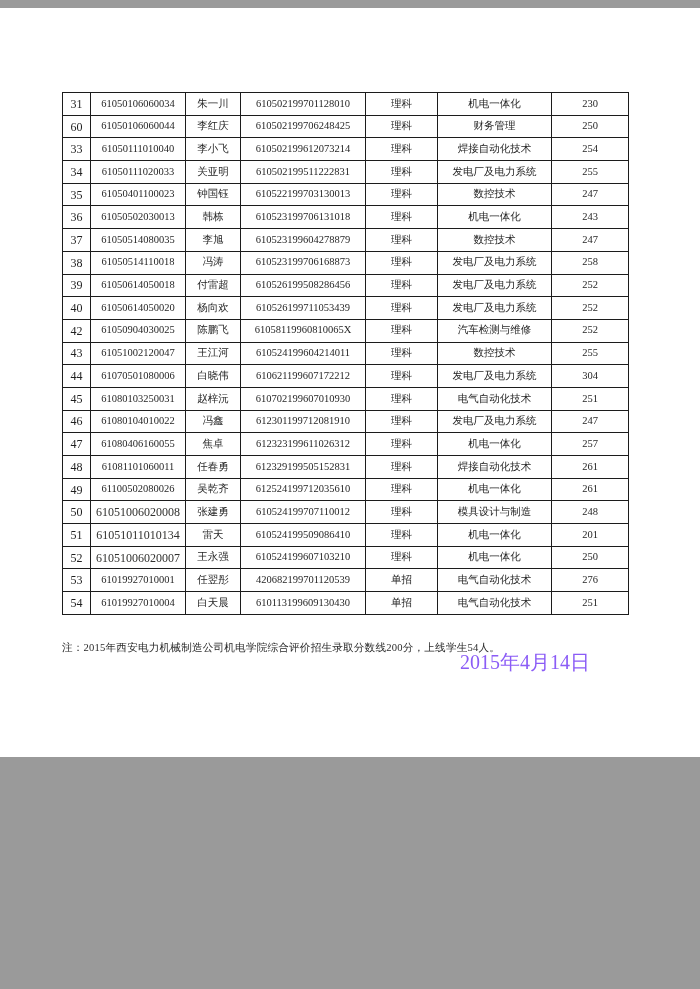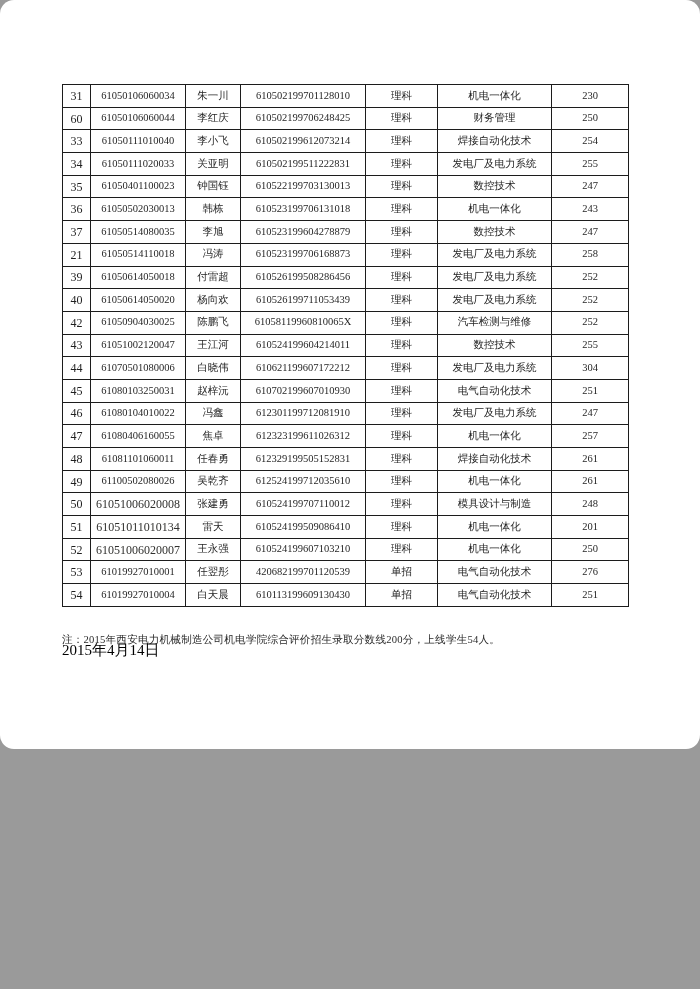--- a/index.html
+++ b/index.html
@@ -3,25 +3,24 @@
 <meta charset="utf-8">
 <style>
   * { margin: 0; padding: 0; box-sizing: border-box; }
   html, body { background: #9a9a9a; }
   body { font-family: "Liberation Serif", "DejaVu Serif", serif; }
 
   .page {
     position: relative;
     width: 700px;
     height: 749px;
-    margin: 0 auto;
+    margin: 8px auto;
     background: #ffffff;
     color: #212121;
     overflow: hidden;
-    border-radius: 14px;
   }
 
   .admission-table {
     position: absolute;
     left: 62px;
     top: 84px;
     width: 566px;
     height: 523px;
     border-collapse: collapse;
     table-layout: fixed;
@@ -58,22 +57,23 @@
     font-size: 10.6px;
     letter-spacing: 0.2px;
     color: #2b2b2b;
   }
 
   .date-line {
     position: absolute;
     left: 62px;
     top: 641px;
     width: 528px;
-    font-size: 15px;
-    color: #000000;
+    text-align: right;
+    font-size: 20px;
+    color: #8b5cf6;
   }
 </style>
 </head>
 <body>
 
 <div class="page">
 
   <table class="admission-table">
     <colgroup>
       <col style="width:28px">
@@ -142,21 +142,21 @@
         <tr>
           <td class="col-no">37</td>
           <td>61050514080035</td>
           <td>李旭</td>
           <td>610523199604278879</td>
           <td>理科</td>
           <td>数控技术</td>
           <td>247</td>
         </tr>
         <tr>
-          <td class="col-no">21</td>
+          <td class="col-no">38</td>
           <td>61050514110018</td>
           <td>冯涛</td>
           <td>610523199706168873</td>
           <td>理科</td>
           <td>发电厂及电力系统</td>
           <td>258</td>
         </tr>
         <tr>
           <td class="col-no">39</td>
           <td>61050614050018</td>

